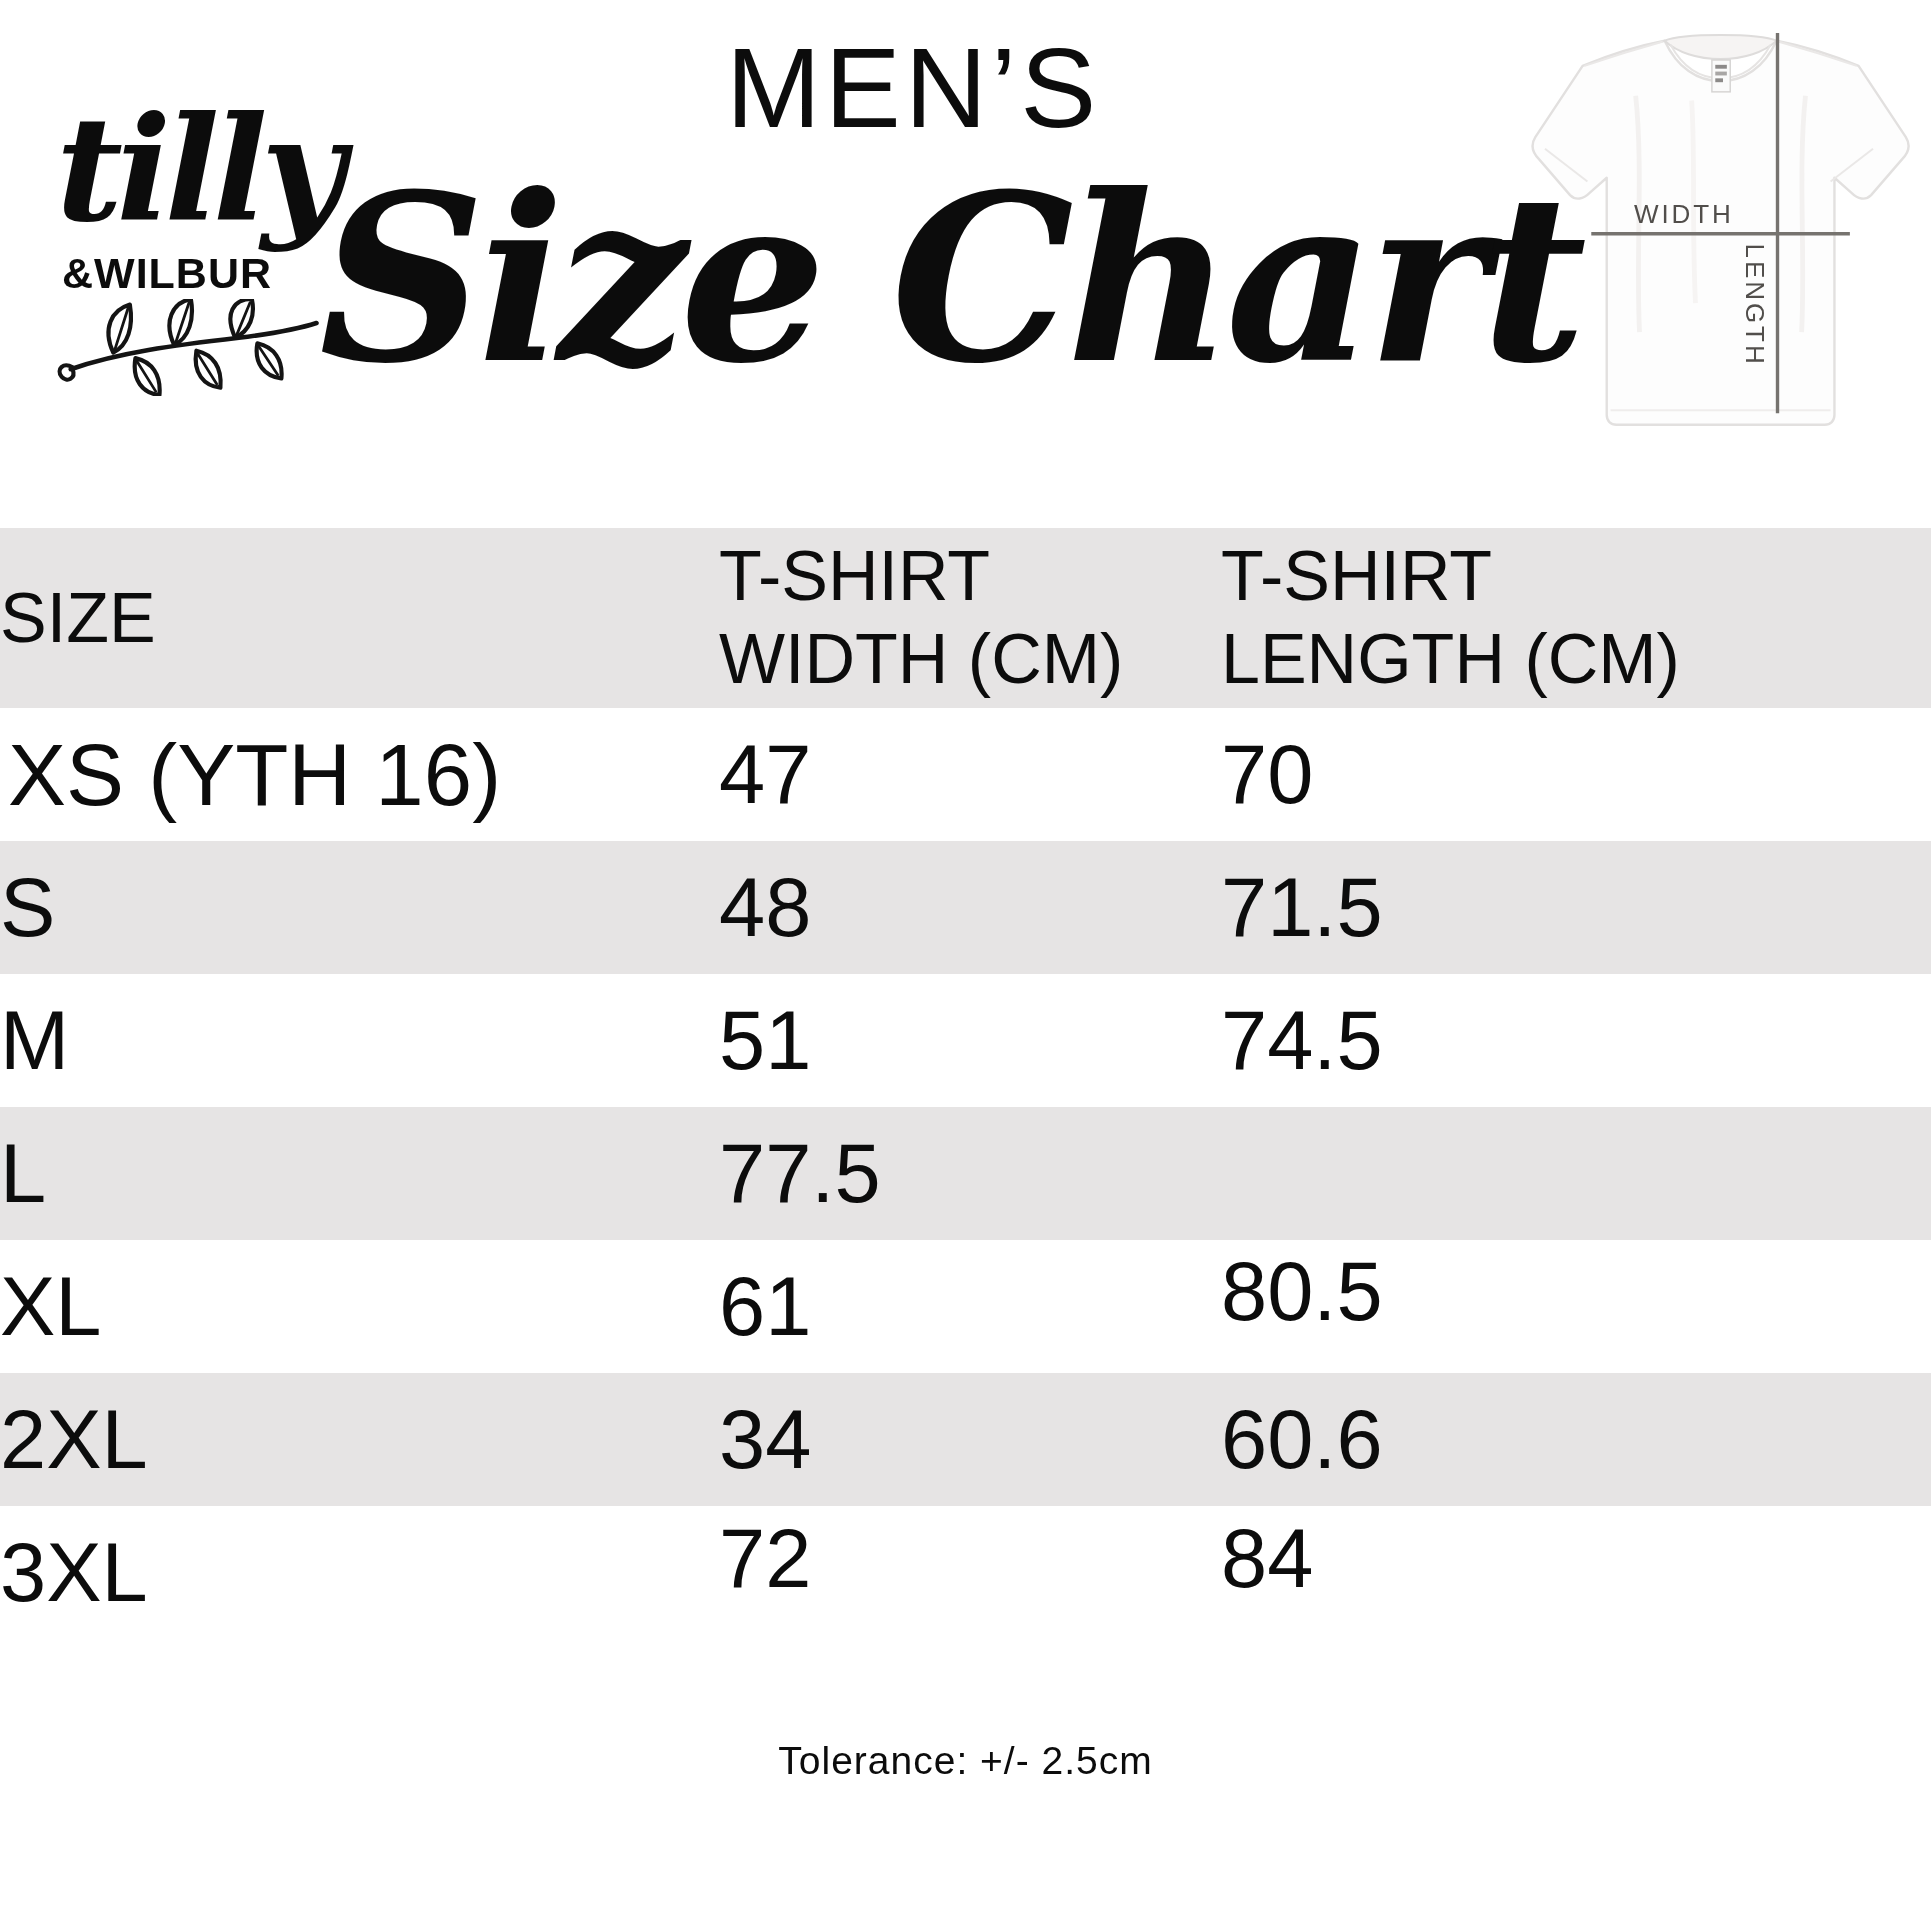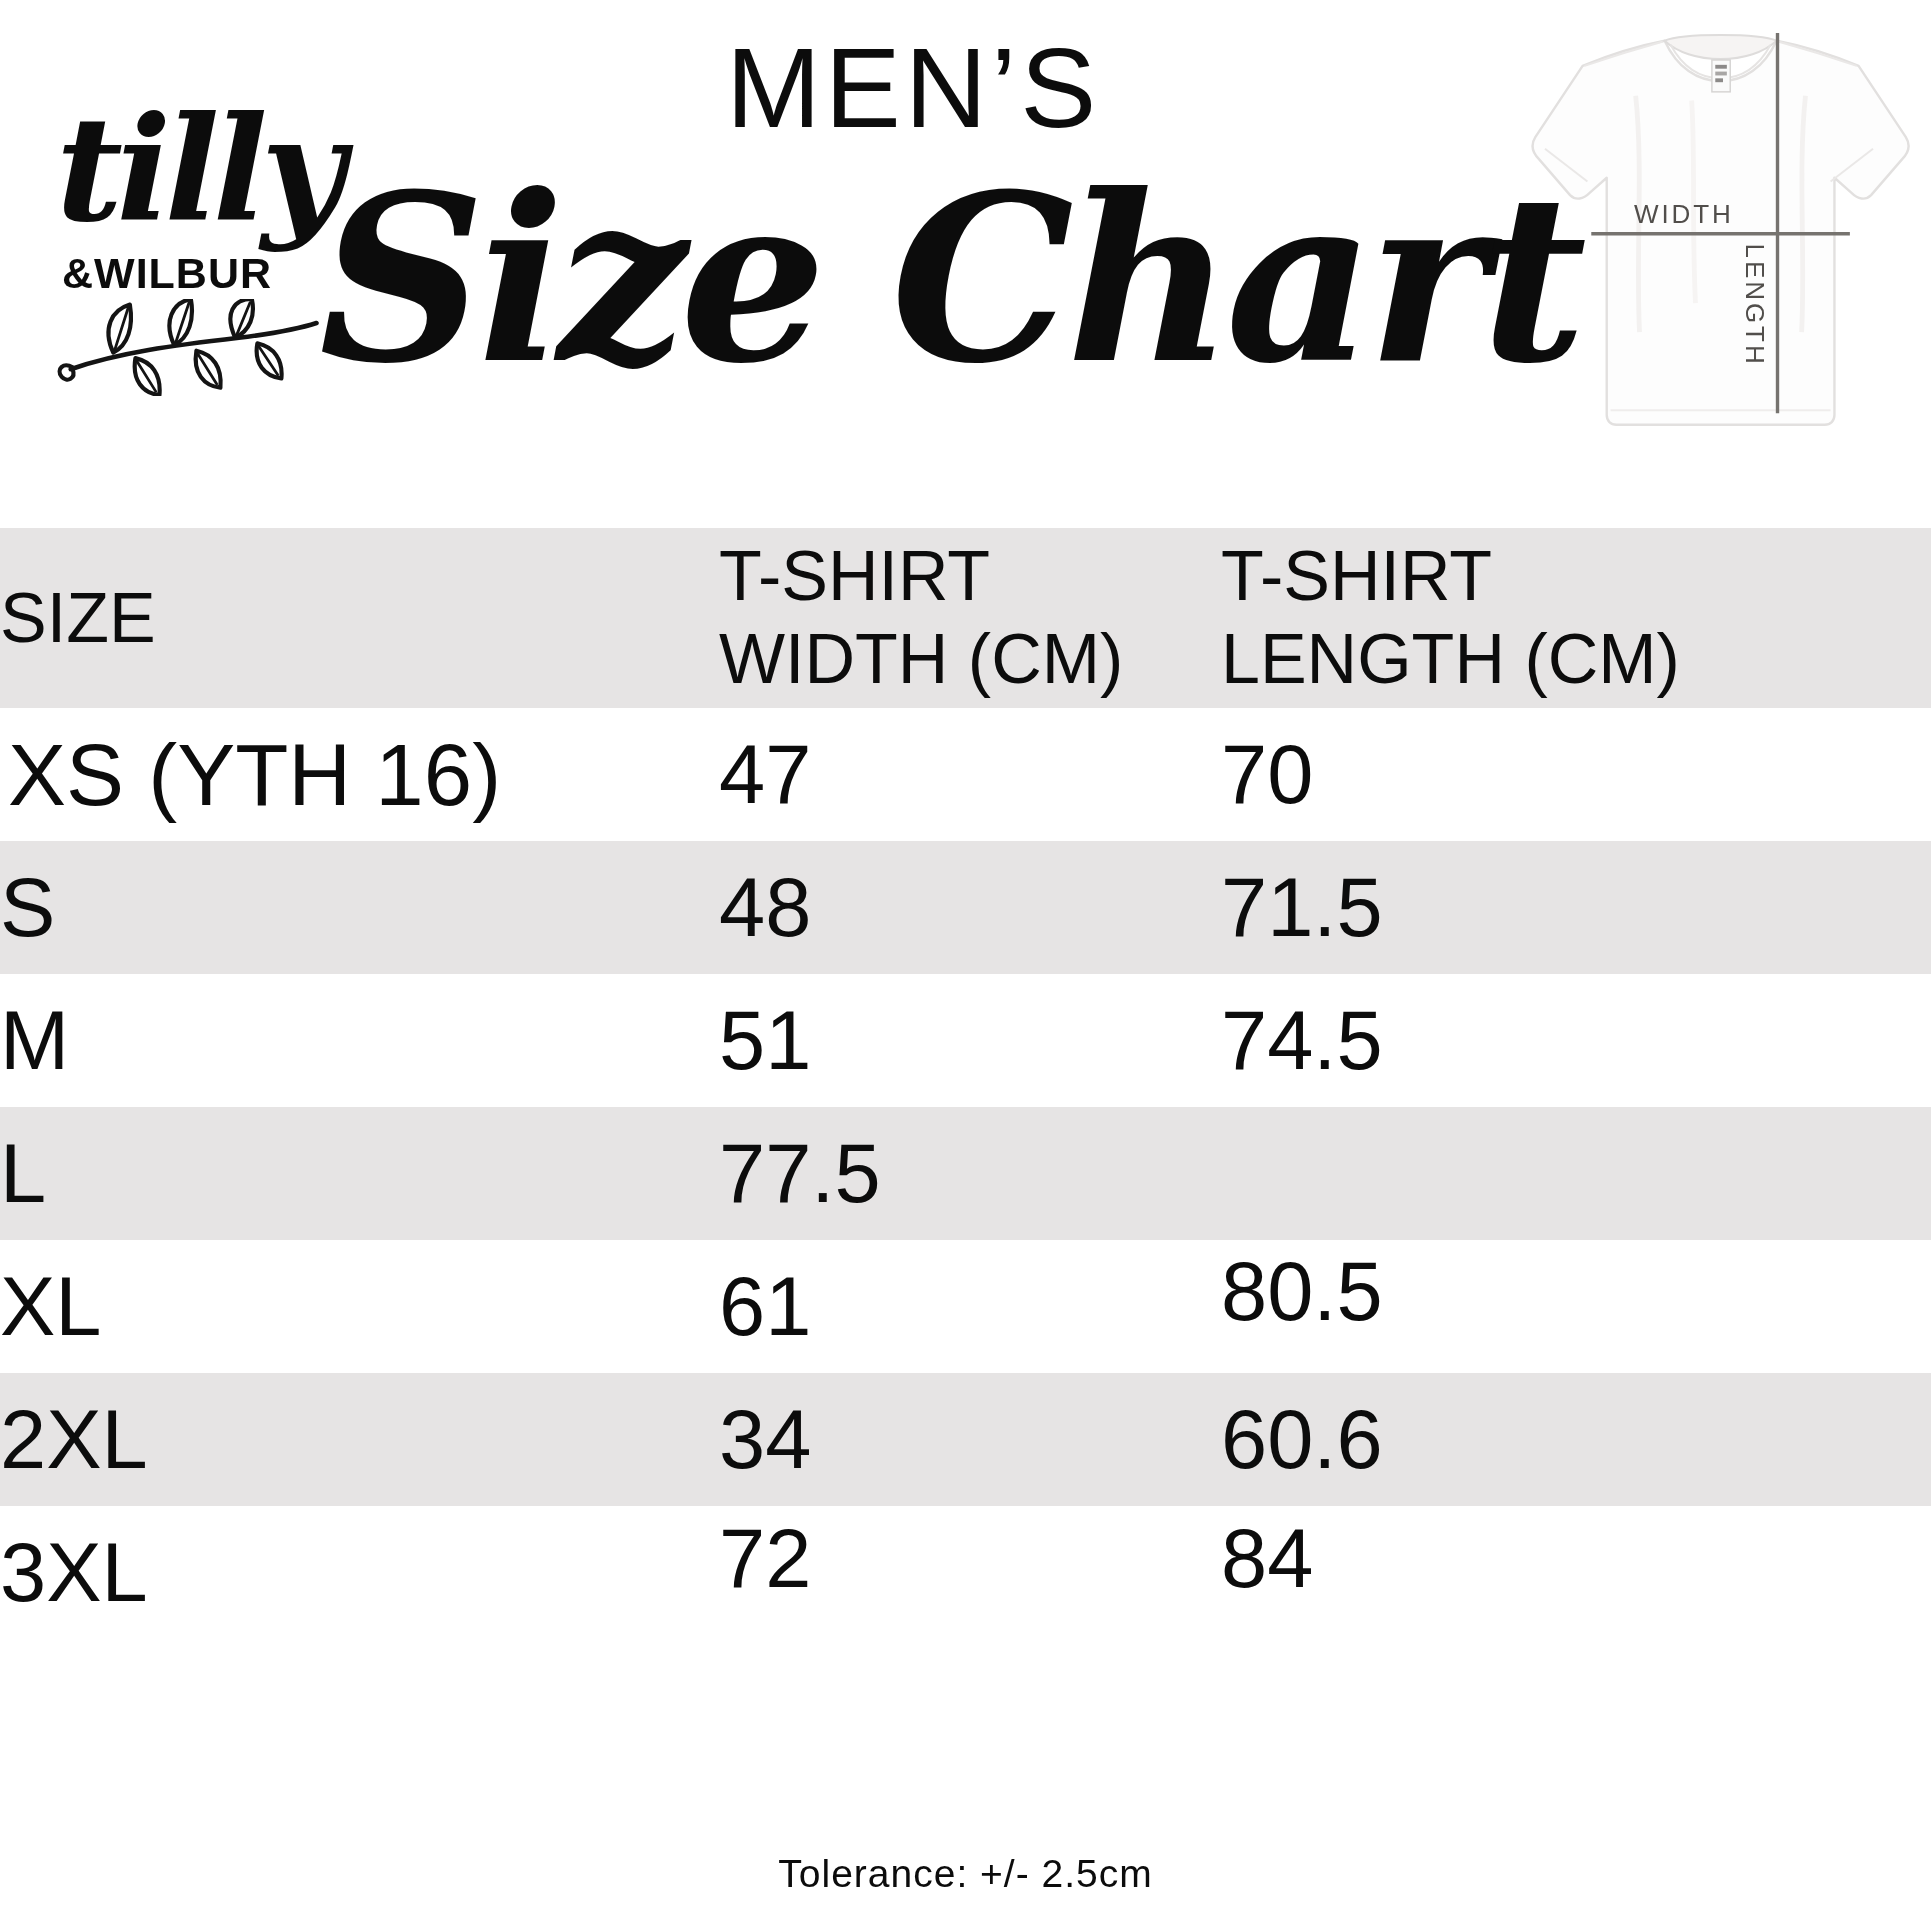--- a/index.html
+++ b/index.html
@@ -112,21 +112,21 @@
   .tbody .trow:nth-child(even) { background: #e6e4e4; }
   .cell { line-height: 1; }
   .row-xl .cell-length { transform: translateY(-15.4px); }
   .row-3xl .cell-width, .row-3xl .cell-length { transform: translateY(-14.5px); }
   .row-xs .cell-size { font-size: 87px; margin-left: 8px; }
 
   
   .tolerance-note {
     position: absolute;
     left: 0;
-    top: 1852px;
+    top: 1739px;
     width: 1931px;
     text-align: center;
     font-size: 39px;
     letter-spacing: 1px;
   }
 </style>
 </head>
 <body>
 
 <div class="page">

